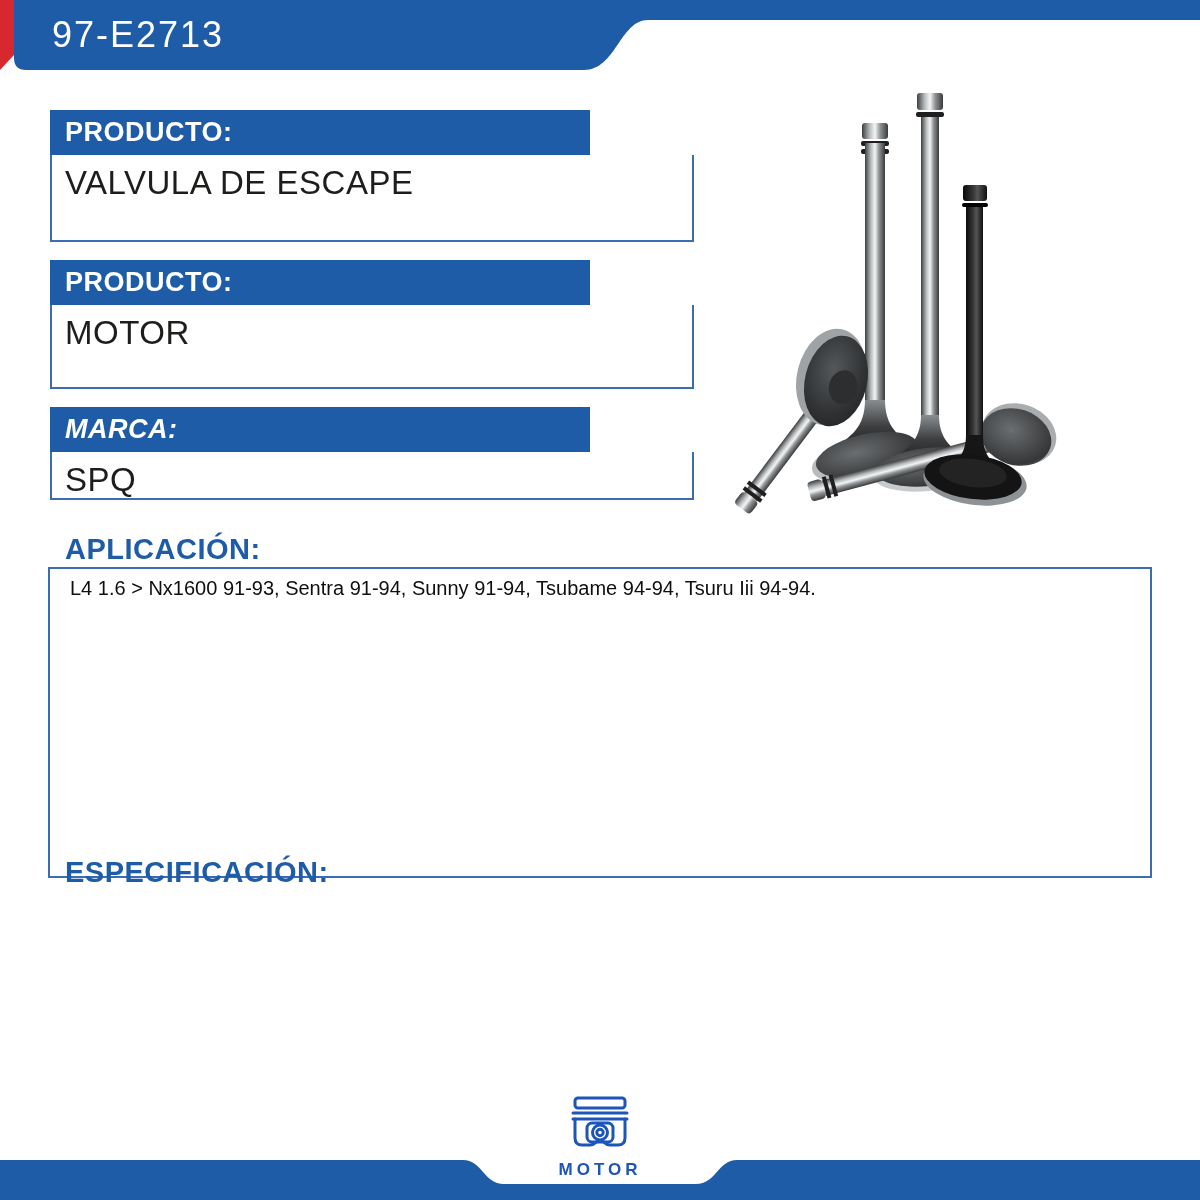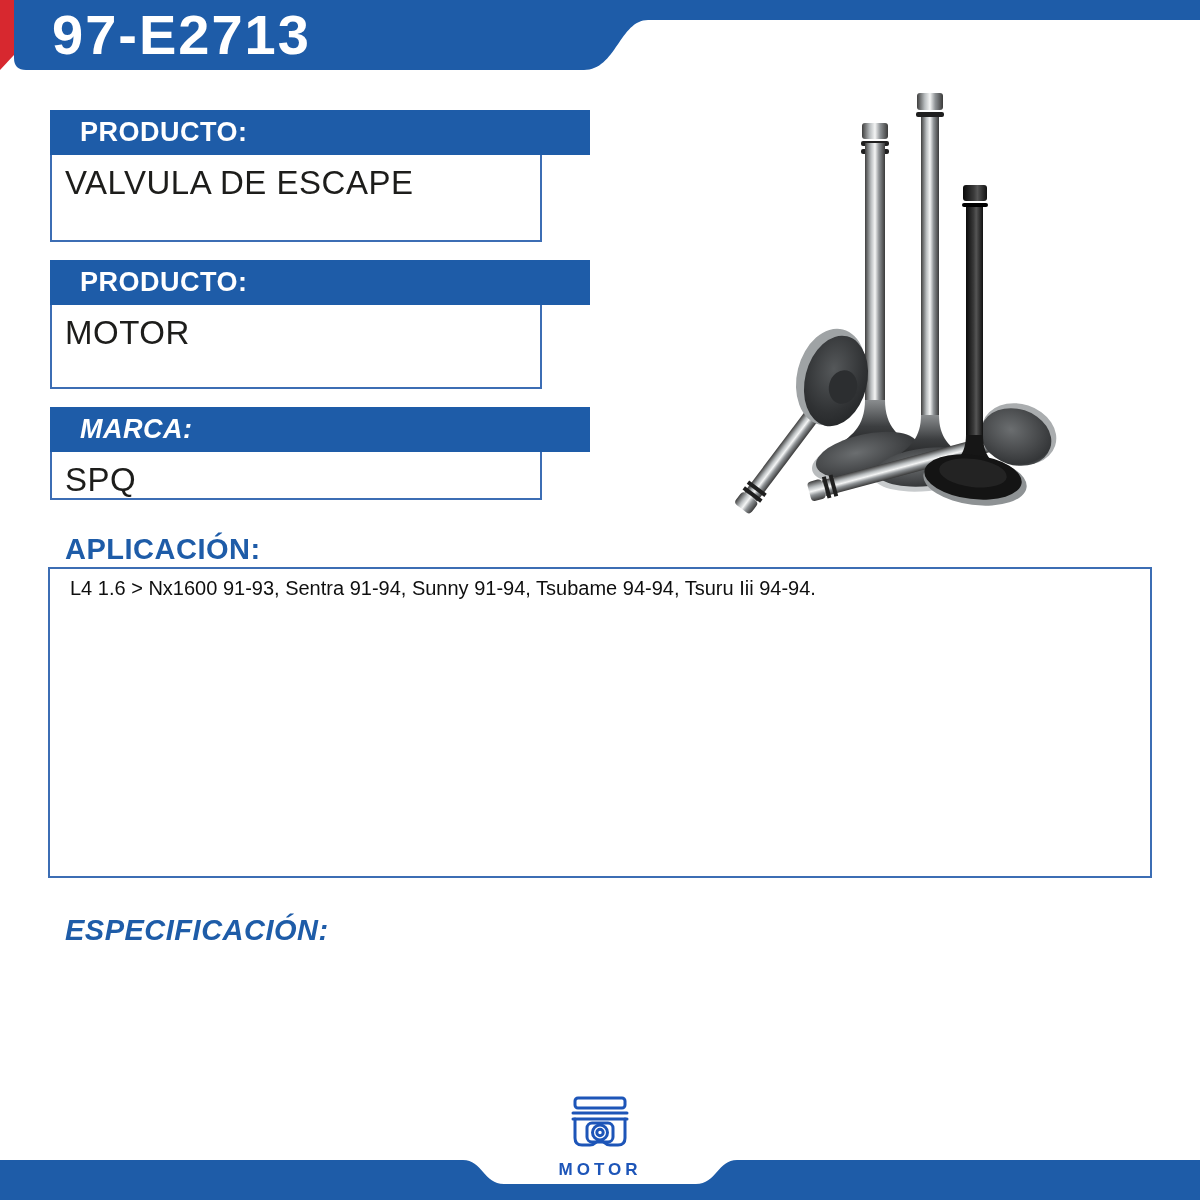--- a/index.html
+++ b/index.html
@@ -13,41 +13,41 @@
   html,body{width:1200px;height:1200px;background:#fff;overflow:hidden;
     font-family:"Liberation Sans","DejaVu Sans",sans-serif;}
   .abs{position:absolute;}
   #stage{position:relative;width:1200px;height:1200px;background:#fff;}
 
   
   .header-svg{left:0;top:0;width:1200px;height:72px;}
   .fill-blue{fill:var(--primary-blue);}
   .fill-red{fill:var(--accent-red);}
   .part-number{left:52px;top:6px;height:58px;line-height:58px;
-    color:#fff;font-size:56px;font-weight:700;letter-spacing:2px;}
+    color:#fff;font-size:36px;font-weight:400;letter-spacing:2px;}
 
   
   .field-bar{left:50px;width:540px;height:45px;background:var(--primary-blue);
-    display:flex;align-items:center;padding-left:30px;
+    display:flex;align-items:center;padding-left:15px;
     color:#fff;font-size:27px;font-weight:800;letter-spacing:.5px;}
-  .field-box{left:50px;width:492px;background:#fff;border:2px solid var(--box-border);
+  .field-box{left:50px;width:644px;background:#fff;border:2px solid var(--box-border);
     border-top:none;padding:9px 0 0 13px;
     color:var(--text-dark);font-size:33px;font-weight:400;letter-spacing:.5px;}
   #producto-bar{top:110px;} #producto-box{top:155px;height:87px;}
   #categoria-bar{top:260px;} #categoria-box{top:305px;height:84px;}
   #marca-bar{top:407px;font-style:italic;}    #marca-box{top:452px;height:48px;}
 
   
   .product-image{left:685px;top:85px;width:430px;height:430px;}
 
   
   .section-heading{left:65px;color:var(--primary-blue);
     font-size:29px;font-weight:800;letter-spacing:.5px;}
   #aplicacion-heading{top:533px;}
-  #especificacion-heading{top:914px;font-style:italic;}
+  #especificacion-heading{top:856px;}
   .section-box{left:48px;width:1104px;background:#fff;border:2px solid var(--box-border);
     padding:6px 20px;color:#0f0f0f;font-size:20px;line-height:1.3;}
   #aplicacion-box{top:567px;height:311px;}
   #especificacion-box{top:931px;height:152px;}
 
   
   .piston-svg{left:568px;top:1096px;width:64px;height:62px;}
   .piston-svg *{stroke:var(--icon-blue);fill:none;stroke-width:3;
     stroke-linecap:round;stroke-linejoin:round;}
   .motor-label{left:0;top:1160px;width:1200px;text-align:center;

